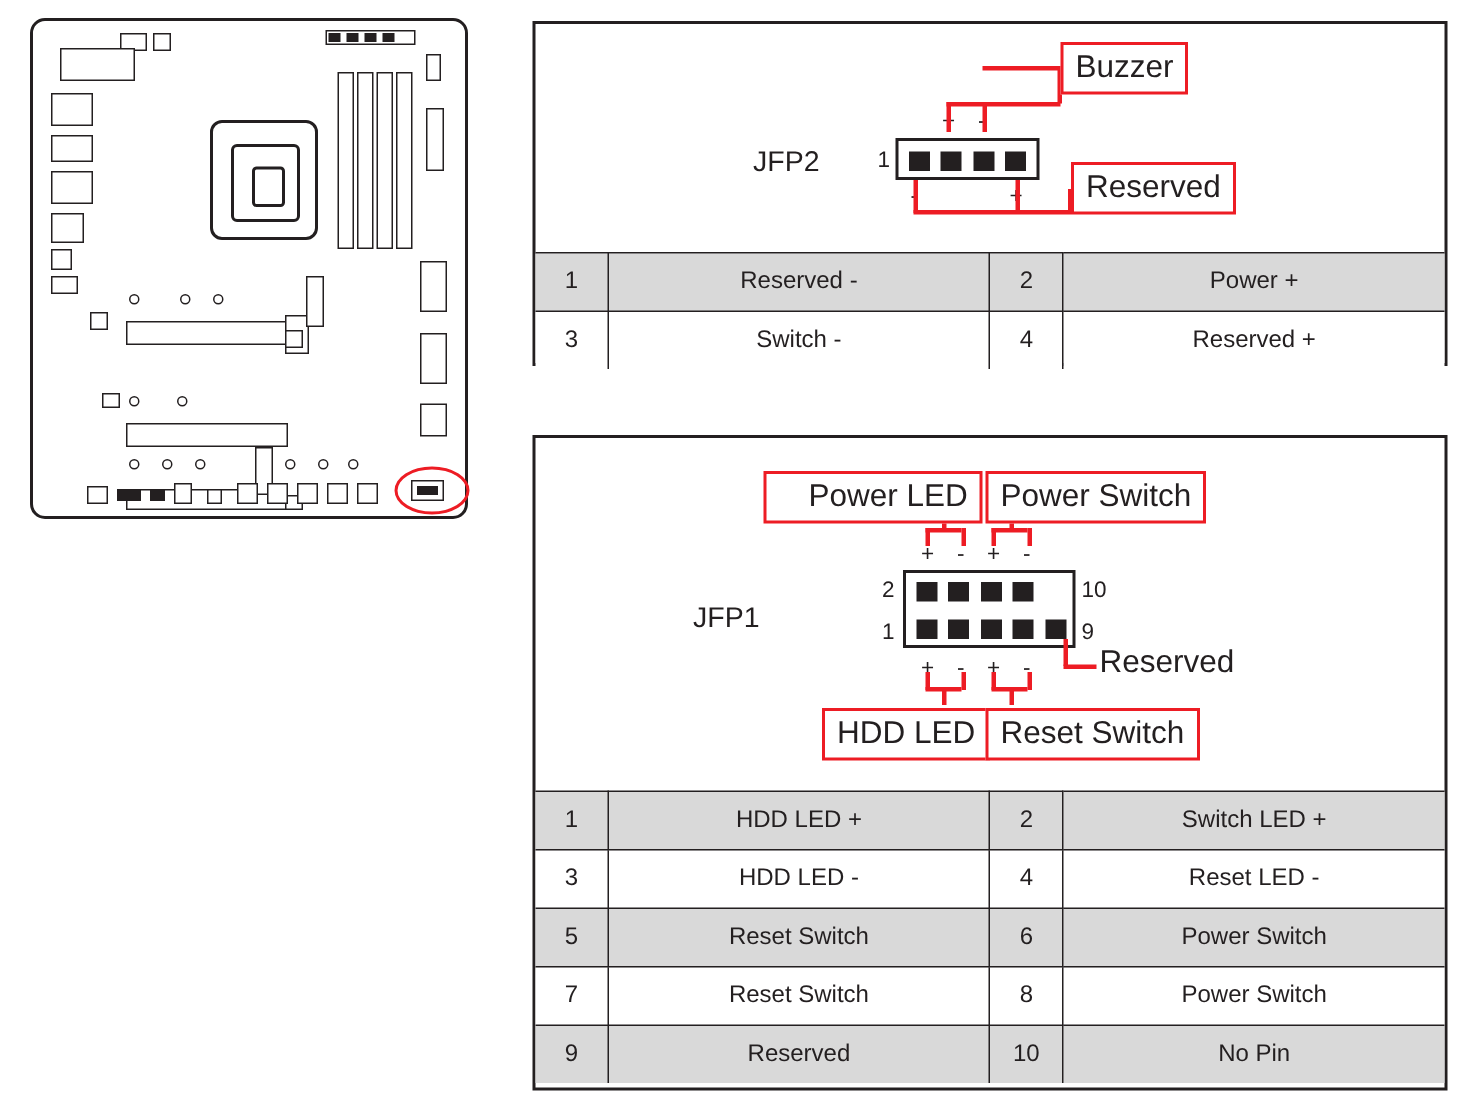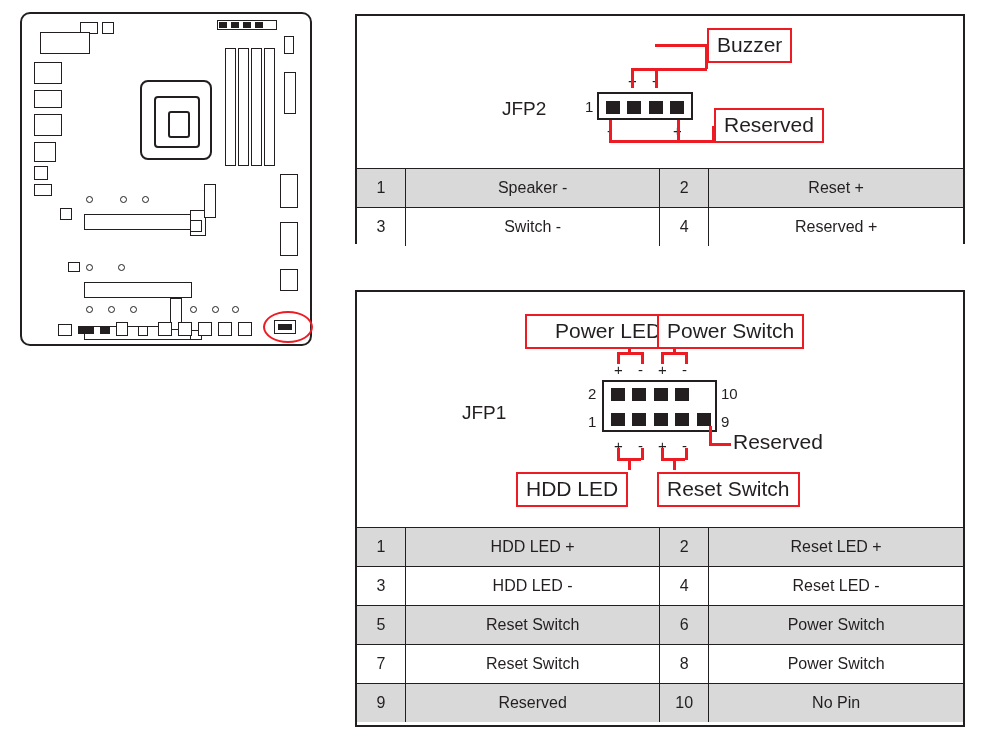--- a/index.html
+++ b/index.html
@@ -301,23 +301,23 @@
     <div class="rline rline-v" style="left:320px; top:104px; height:22px;"></div>
     <div class="rline rline-h" style="left:252px; top:124px; width:105px;"></div>
     <div class="rline rline-v" style="left:355px; top:110px; height:16px;"></div>
     <div class="callout" style="left:357px; top:92px;">Reserved</div>
   </div>
 
   <table class="pintable">
     <tbody>
       <tr class="shade">
         <td class="num">1</td>
-        <td class="val">Speaker -</td>
+        <td class="val">Reserved -</td>
         <td class="num">2</td>
-        <td class="val">Reset +</td>
+        <td class="val">Power +</td>
       </tr>
       <tr class="clear">
         <td class="num">3</td>
         <td class="val">Switch -</td>
         <td class="num">4</td>
         <td class="val">Reserved +</td>
       </tr>
     </tbody>
   </table>
 </div>
@@ -353,52 +353,52 @@
 
     <span class="sign" style="left:257px; top:146px;">+</span>
     <span class="sign" style="left:281px; top:146px;">-</span>
     <span class="sign" style="left:301px; top:146px;">+</span>
     <span class="sign" style="left:325px; top:146px;">-</span>
 
     <div class="rline rline-v" style="left:260px; top:60px; height:12px;"></div>
     <div class="rline rline-v" style="left:284px; top:60px; height:12px;"></div>
     <div class="rline rline-h" style="left:260px; top:60px; width:24px;"></div>
     <div class="rline rline-v" style="left:271px; top:50px; height:12px;"></div>
-    <div class="callout" style="left:168px; top:22px;padding-left:28px;">Power LED</div>
+    <div class="callout" style="left:152px; top:22px;padding-left:28px;">Power LED</div>
 
     <div class="rline rline-v" style="left:304px; top:60px; height:12px;"></div>
     <div class="rline rline-v" style="left:328px; top:60px; height:12px;"></div>
     <div class="rline rline-h" style="left:304px; top:60px; width:24px;"></div>
     <div class="rline rline-v" style="left:316px; top:50px; height:12px;"></div>
     <div class="callout" style="left:300px; top:22px;">Power Switch</div>
 
     <div class="rline rline-v" style="left:260px; top:156px; height:12px;"></div>
     <div class="rline rline-v" style="left:284px; top:156px; height:12px;"></div>
     <div class="rline rline-h" style="left:260px; top:166px; width:24px;"></div>
     <div class="rline rline-v" style="left:271px; top:166px; height:12px;"></div>
-    <div class="callout" style="left:159px; top:180px;">HDD LED</div>
+    <div class="callout" style="left:191px; top:180px;">HDD LED</div>
 
     <div class="rline rline-v" style="left:304px; top:156px; height:12px;"></div>
     <div class="rline rline-v" style="left:328px; top:156px; height:12px;"></div>
     <div class="rline rline-h" style="left:304px; top:166px; width:24px;"></div>
     <div class="rline rline-v" style="left:316px; top:166px; height:12px;"></div>
     <div class="callout" style="left:300px; top:180px;">Reset Switch</div>
 
     <div class="rline rline-v" style="left:352px; top:134px; height:18px;"></div>
     <div class="rline rline-h" style="left:352px; top:151px; width:22px;"></div>
     <span class="plain-label" style="left:376px; top:138px;">Reserved</span>
   </div>
 
   <table class="pintable">
     <tbody>
       <tr class="shade">
         <td class="num">1</td>
         <td class="val">HDD LED +</td>
         <td class="num">2</td>
-        <td class="val">Reset LED +</td>
+        <td class="val">Switch LED +</td>
       </tr>
       <tr class="clear">
         <td class="num">3</td>
         <td class="val">HDD LED -</td>
         <td class="num">4</td>
         <td class="val">Reset LED -</td>
       </tr>
       <tr class="shade">
         <td class="num">5</td>
         <td class="val">Reset Switch</td>

